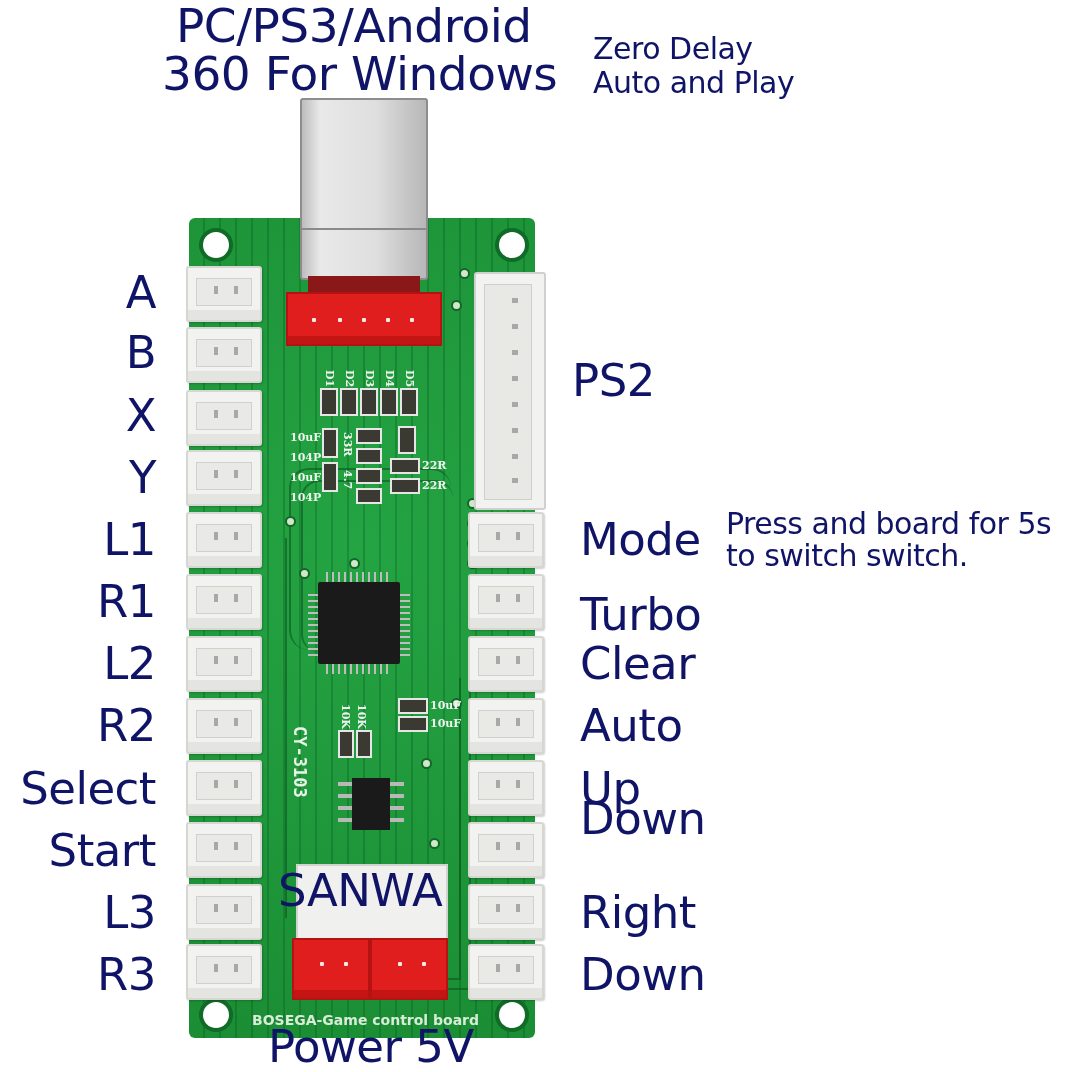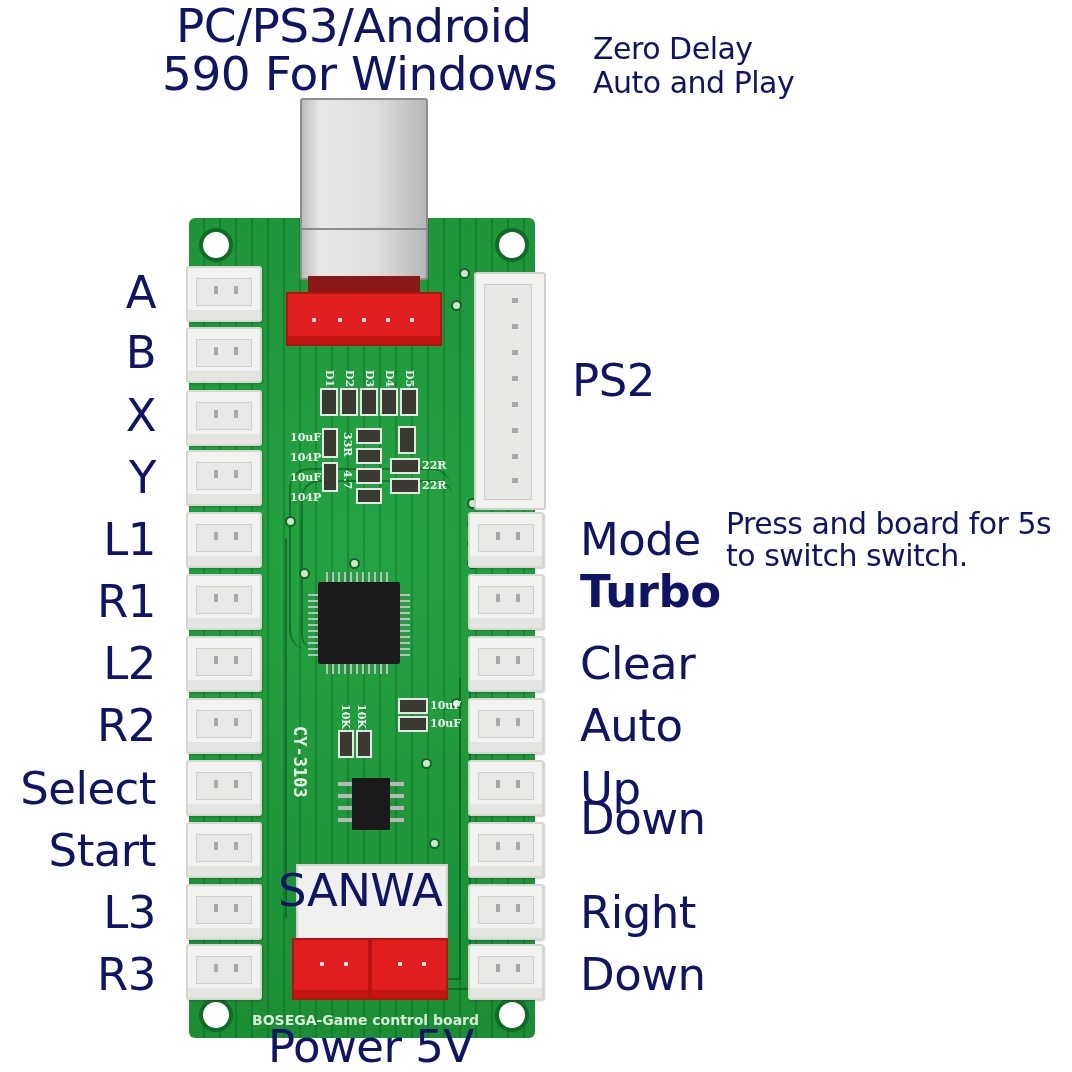--- a/index.html
+++ b/index.html
@@ -60,21 +60,21 @@
            font-weight: bold; font-size: 14px; }
   .model { position: absolute; left: 290px; top: 726px; color: #e8f3e8; font-family: "DejaVu Sans Mono", monospace;
            font-weight: bold; font-size: 17px; writing-mode: vertical-rl; }
   .sanwa-conn { position: absolute; left: 296px; top: 864px; width: 152px; height: 76px; background: #f0f0ee;
                 border: 2px solid #d2d2ce; box-sizing: border-box; }
 </style>
 </head>
 <body>
 
 <div class="lbl title1">PC/PS3/Android</div>
-<div class="lbl title2">590 For Windows</div>
+<div class="lbl title2">360 For Windows</div>
 <div class="lbl sub" style="top:34px;">Zero Delay</div>
 <div class="lbl sub" style="top:68px;">Auto and Play</div>
 
 <div class="pcb">
   <div class="hole" style="left:10px; top:10px;"></div>
   <div class="hole" style="left:306px; top:10px;"></div>
   <div class="hole" style="left:10px; top:780px;"></div>
   <div class="hole" style="left:306px; top:780px;"></div>
 
   <div class="trace" style="left:100px; top:250px; width:160px; height:180px; border-radius:20px; border-right:none; border-bottom:none;"></div>
@@ -286,21 +286,21 @@
 <div class="lbl lbl-left" style="top:703px;">R2</div>
 <div class="lbl lbl-left" style="top:766px;">Select</div>
 <div class="lbl lbl-left" style="top:828px;">Start</div>
 <div class="lbl lbl-left" style="top:890px;">L3</div>
 <div class="lbl lbl-left" style="top:952px;">R3</div>
 
 <div class="lbl" style="left:572px; top:358px; font-size:45px;">PS2</div>
 <div class="lbl lbl-right" style="top:517px;">Mode</div>
 <div class="lbl note" style="top:508px;">Press and board for 5s</div>
 <div class="lbl note" style="top:540px;">to switch switch.</div>
-<div class="lbl lbl-right" style="top:569px;font-weight:bold;">Turbo</div>
+<div class="lbl lbl-right" style="top:592px;">Turbo</div>
 <div class="lbl lbl-right" style="top:641px;">Clear</div>
 <div class="lbl lbl-right" style="top:703px;">Auto</div>
 <div class="lbl lbl-right" style="top:766px;">Up</div>
 <div class="lbl lbl-right" style="top:796px;">Down</div>
 <div class="lbl lbl-right" style="top:890px;">Right</div>
 <div class="lbl lbl-right" style="top:952px;">Down</div>
 
 <div class="lbl" style="left:278px; top:868px; font-size:45px;">SANWA</div>
 <div class="lbl" style="left:268px; top:1024px; font-size:45px;">Power 5V</div>
 

